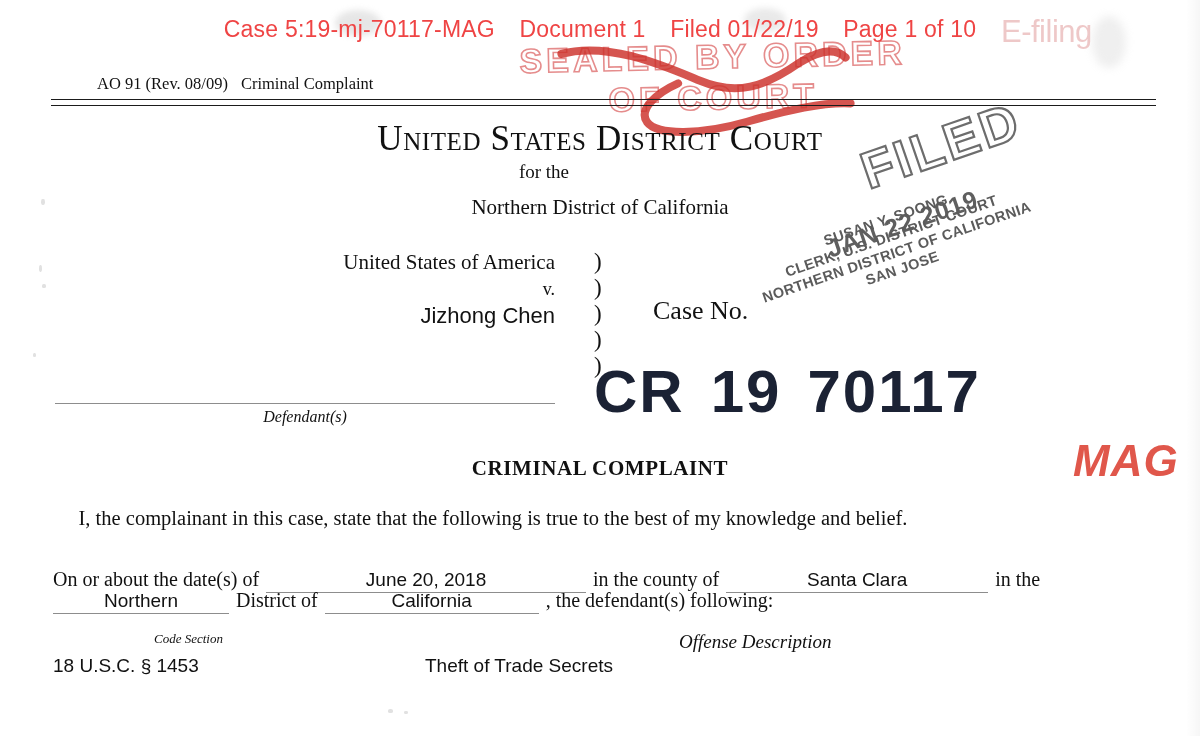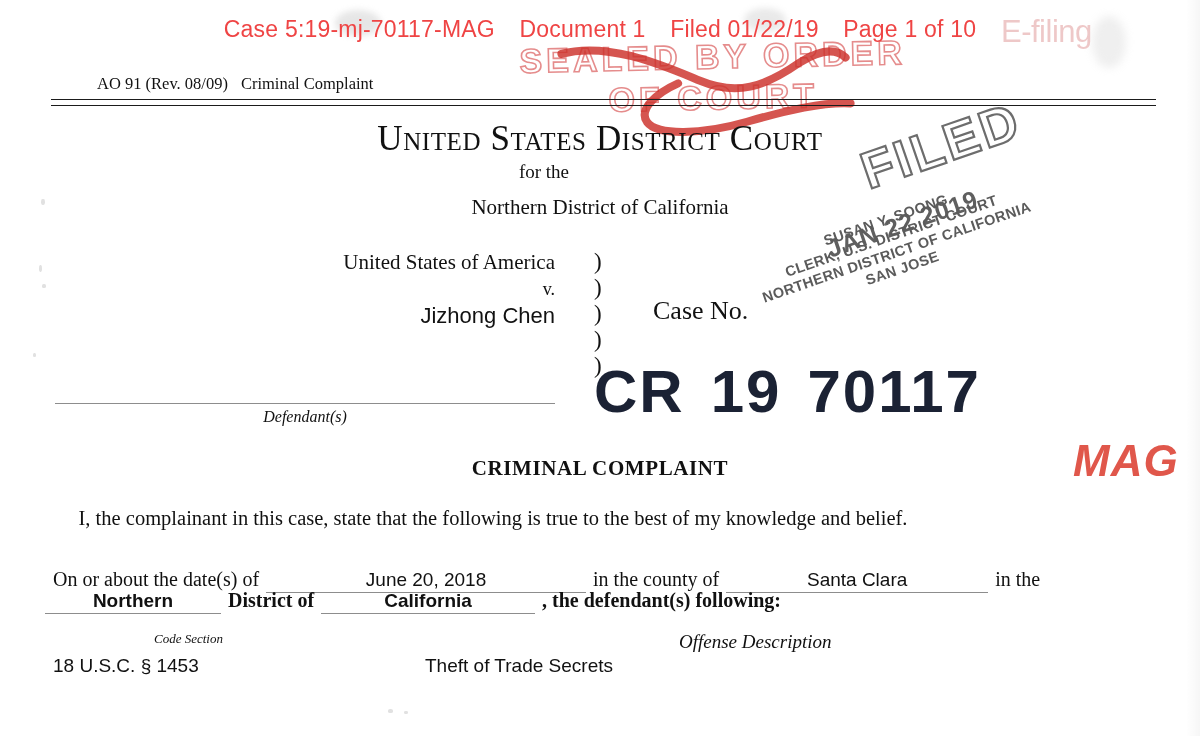--- a/index.html
+++ b/index.html
@@ -283,21 +283,21 @@
   
   .frow {
     position: absolute;
     display: flex;
     align-items: baseline;
     font-size: 20px;
     white-space: nowrap;
     z-index: 20;
   }
   .frow.r1 { left: 53px; top: 568px; }
-  .frow.r2 { left: 45px; top: 589px; font-weight: bold; }
+  .frow.r2 { left: 53px; top: 589px; }
   .fill {
     display: inline-block;
     text-align: center;
     font-family: "Liberation Sans", sans-serif;
     font-size: 19px;
     border-bottom: 1.2px solid #8d8d8d;
     padding-bottom: 1px;
     margin: 0 7px;
   }
   .fill.date     { width: 320px; }

